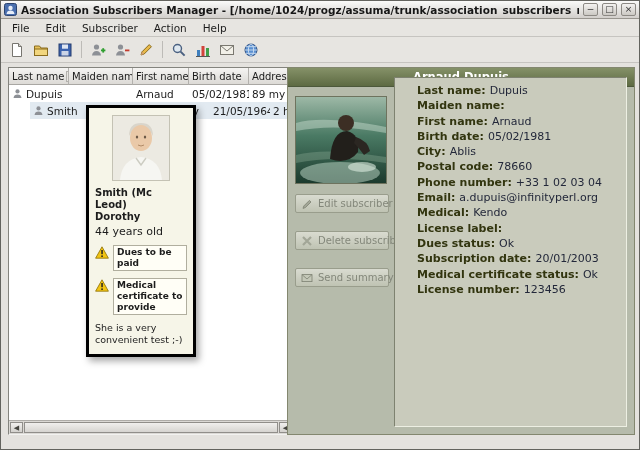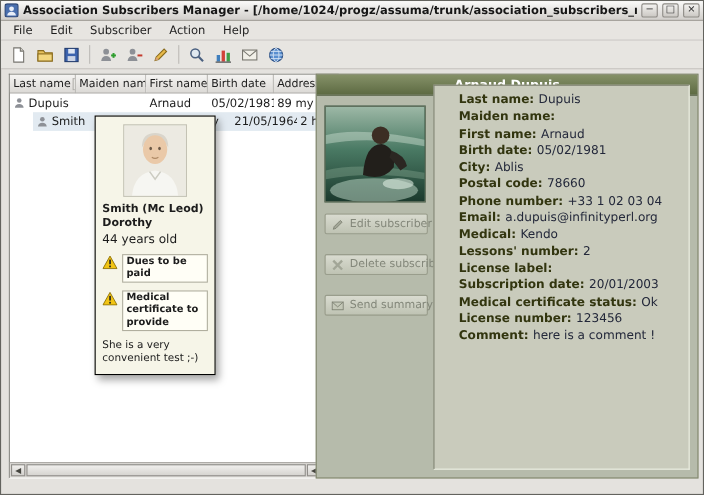--- a/index.html
+++ b/index.html
@@ -70,21 +70,21 @@
 
   .fields-box { position:absolute; left:106px; top:9px; right:7px; bottom:7px;
     background:#c9cbbc; border:1px solid; border-color:#7e8270 #edefe3 #edefe3 #7e8270;
     padding:5px 22px; overflow:hidden; }
   .field-line { line-height:15.3px; white-space:nowrap; overflow:hidden; font-size:11px; }
   .fl-label { font-weight:bold; color:#32350f; margin-right:4px; }
   .fl-value { color:#23283a; }
 
   
   .tooltip { position:absolute; left:85px; top:104px; width:110px; z-index:20;
-    background:#f6f5e8; border:1px solid #000000; box-shadow:3px 4px 7px rgba(0,0,0,.35);
+    background:#f6f5e8; border:3px solid #000000; box-shadow:3px 4px 7px rgba(0,0,0,.35);
     padding:7px 6px 8px 6px; }
   .tt-avatar { width:58px; height:66px; margin:0 auto 6px auto; border:1px solid #c4c2b4;
     background:#ecebe3; }
   .tt-avatar svg { display:block; }
   .tt-name { font-weight:bold; font-size:10px; line-height:12px; }
   .tt-age { font-size:11px; margin-top:2px; }
   .tt-warning { display:flex; align-items:flex-start; gap:4px; margin-top:7px; }
   .tt-warning svg { flex:0 0 auto; margin-top:1px; }
   .tt-warning-text { font-weight:bold; font-size:9px; line-height:11px; background:#fffef6;
     border:1px solid #b0ae9e; padding:1px 3px; }
@@ -349,22 +349,21 @@
     <div class="fields-box">
       <div class="field-line"><span class="fl-label">Last name:</span><span class="fl-value">Dupuis</span></div>
       <div class="field-line"><span class="fl-label">Maiden name:</span><span class="fl-value"></span></div>
       <div class="field-line"><span class="fl-label">First name:</span><span class="fl-value">Arnaud</span></div>
       <div class="field-line"><span class="fl-label">Birth date:</span><span class="fl-value">05/02/1981</span></div>
       <div class="field-line"><span class="fl-label">City:</span><span class="fl-value">Ablis</span></div>
       <div class="field-line"><span class="fl-label">Postal code:</span><span class="fl-value">78660</span></div>
       <div class="field-line"><span class="fl-label">Phone number:</span><span class="fl-value">+33 1 02 03 04 05</span></div>
       <div class="field-line"><span class="fl-label">Email:</span><span class="fl-value">a.dupuis@infinityperl.org</span></div>
       <div class="field-line"><span class="fl-label">Medical:</span><span class="fl-value">Kendo</span></div>
-      <div class="field-line"><span class="fl-label">Lessons' number:</span><span class="fl-value">2</span></div>
       <div class="field-line"><span class="fl-label">License label:</span><span class="fl-value"></span></div>
+      <div class="field-line"><span class="fl-label">Dues status:</span><span class="fl-value">Ok</span></div>
       <div class="field-line"><span class="fl-label">Subscription date:</span><span class="fl-value">20/01/2003</span></div>
       <div class="field-line"><span class="fl-label">Medical certificate status:</span><span class="fl-value">Ok</span></div>
       <div class="field-line"><span class="fl-label">License number:</span><span class="fl-value">123456</span></div>
-      <div class="field-line"><span class="fl-label">Comment:</span><span class="fl-value">here is a comment !</span></div>
     </div>
   </div>
 
 </div>
 
 </body></html>

